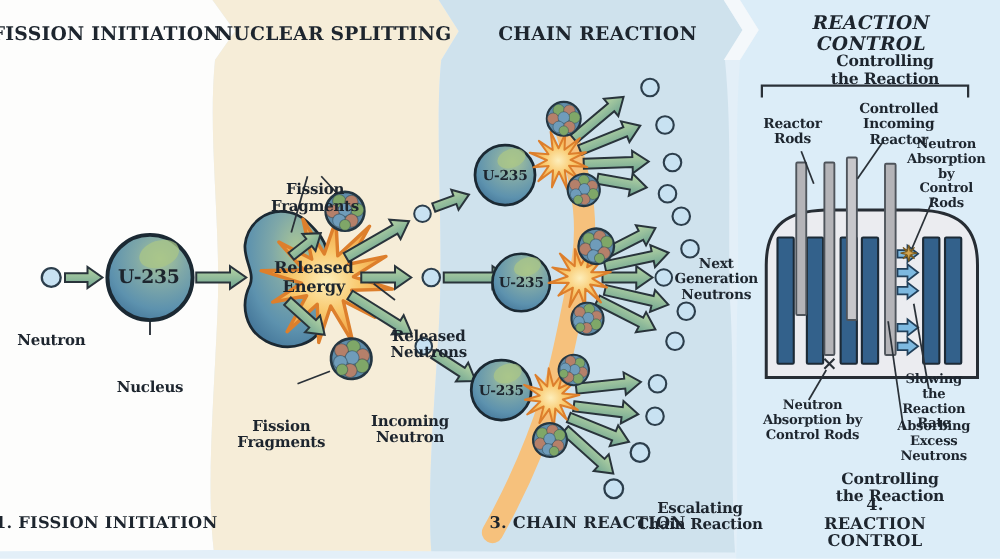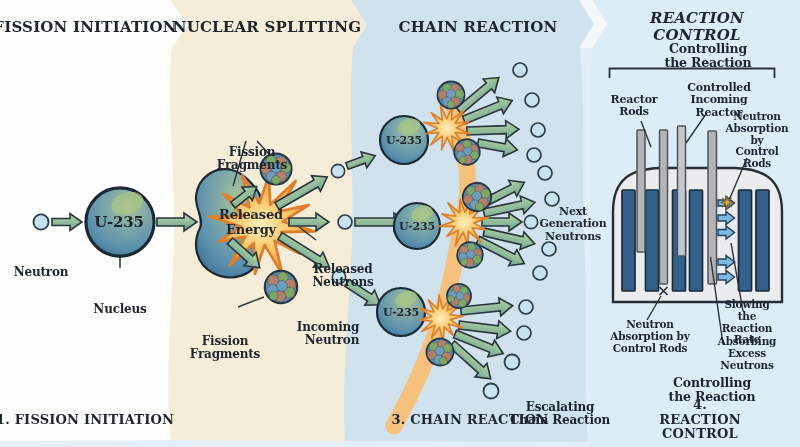--- a/index.html
+++ b/index.html
@@ -211,21 +211,21 @@
   <div class="label s12" style="left:120px;top:278px;">Nucleus</div>
 
   <div class="label s12" style="left:252px;top:127px;">Fission
 Fragments</div>
   <div class="label s13" style="left:251px;top:223px;">Released
 Energy</div>
   <div class="label s12" style="left:343px;top:244px;">Released
 Neutrons</div>
   <div class="label s12" style="left:225px;top:316px;">Fission
 Fragments</div>
-  <div class="label s12" style="left:328px;top:302px;text-align:right;">Incoming
+  <div class="label s12" style="left:328px;top:312px;">Incoming
 Neutron</div>
 
   <div class="label s11" style="left:404px;top:141px;">U-235</div>
   <div class="label s11" style="left:417px;top:227px;">U-235</div>
   <div class="label s11" style="left:401px;top:313px;">U-235</div>
   <div class="label s11" style="left:573px;top:224px;">Next
 Generation
 Neutrons</div>
   <div class="label s12" style="left:560px;top:382px;">Escalating
 Chain Reaction</div>

